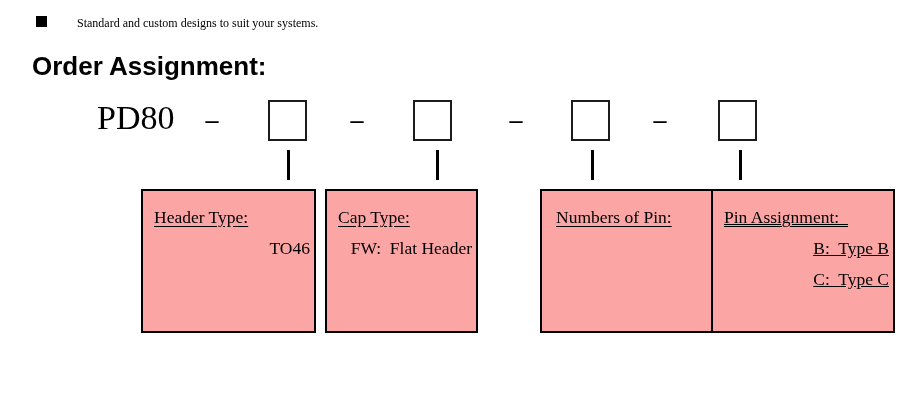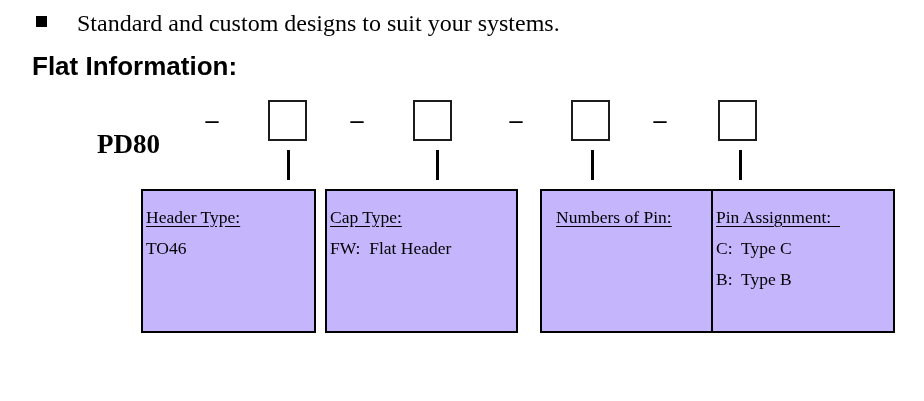--- a/index.html
+++ b/index.html
@@ -20,46 +20,45 @@
   
   .bullet-sq {
     position: absolute;
     left: 36px; top: 16px;
     width: 11px; height: 11px;
     background: #000000;
   }
   .bullet-text {
     position: absolute;
     left: 77px; top: 12px;
-    font-size: 24px;
+    font-size: 12px;
     line-height: 22px;
     white-space: pre;
   }
 
   
   .section-title {
     position: absolute;
     left: 32px; top: 51px;
     margin: 0;
     font-family: "Liberation Sans", sans-serif;
     font-weight: bold;
     font-size: 26px;
     line-height: 30px;
     white-space: pre;
   }
 
   
   .pn {
     position: absolute;
     left: 97px; top: 102px;
-    font-size: 27px;
-    font-weight: bold;
+    font-size: 34px;
+    font-weight: normal;
     line-height: 32px;
     white-space: pre;
-    margin-top: 26px;
   }
   .dash {
     position: absolute;
     top: 104px;
     width: 26px;
     font-size: 26px;
     font-weight: bold;
     text-align: center;
     line-height: 32px;
   }
@@ -91,50 +90,51 @@
   .c2 { left: 436px; }
   .c3 { left: 591px; }
   .c4 { left: 739px; }
 
   
   .legend {
     position: absolute;
     top: 189px;
     height: 144px;
     border: 2px solid #000000;
-    background: #c4b5fd;
+    background: #fca5a5;
     box-sizing: border-box;
-    padding: 11px 4px 0 3px;
+    padding: 11px 4px 0 11px;
     font-size: 17.5px;
   }
   .lb1 { left: 141px; width: 175px; }
-  .lb2 { left: 325px; width: 193px; }
+  .lb2 { left: 325px; width: 153px; }
   .lb3 { left: 540px; width: 179px; padding-left: 14px; }
-  .lb4 { left: 711px; width: 184px; }
+  .lb4 { left: 711px; width: 184px; text-decoration: underline; }
 
   .legend-title {
     text-decoration: underline;
     text-underline-offset: 3px;
     line-height: 31px;
     white-space: pre;
   }
   .legend-line {
     line-height: 31px;
     white-space: pre;
+    text-align: right;
   }
 </style>
 </head>
 <body>
 
 <div class="page">
 
   <span class="bullet-sq"></span>
   <span class="bullet-text">Standard and custom designs to suit your systems.</span>
 
-  <h1 class="section-title">Flat Information:</h1>
+  <h1 class="section-title">Order Assignment:</h1>
 
   <div>
     <span class="pn">PD80</span>
 
     <span class="dash d1">–</span>
     <span class="phbox b1"></span>
 
     <span class="dash d2">–</span>
     <span class="phbox b2"></span>
 
@@ -158,18 +158,18 @@
       <div class="legend-title">Cap Type:</div>
       <div class="legend-line">FW:  Flat Header</div>
     </div>
 
     <div class="legend lb3">
       <div class="legend-title">Numbers of Pin:</div>
     </div>
 
     <div class="legend lb4">
       <div class="legend-title">Pin Assignment:  </div>
+      <div class="legend-line">B:  Type B</div>
       <div class="legend-line">C:  Type C</div>
-      <div class="legend-line">B:  Type B</div>
     </div>
   </div>
 
 </div>
 
 </body></html>

